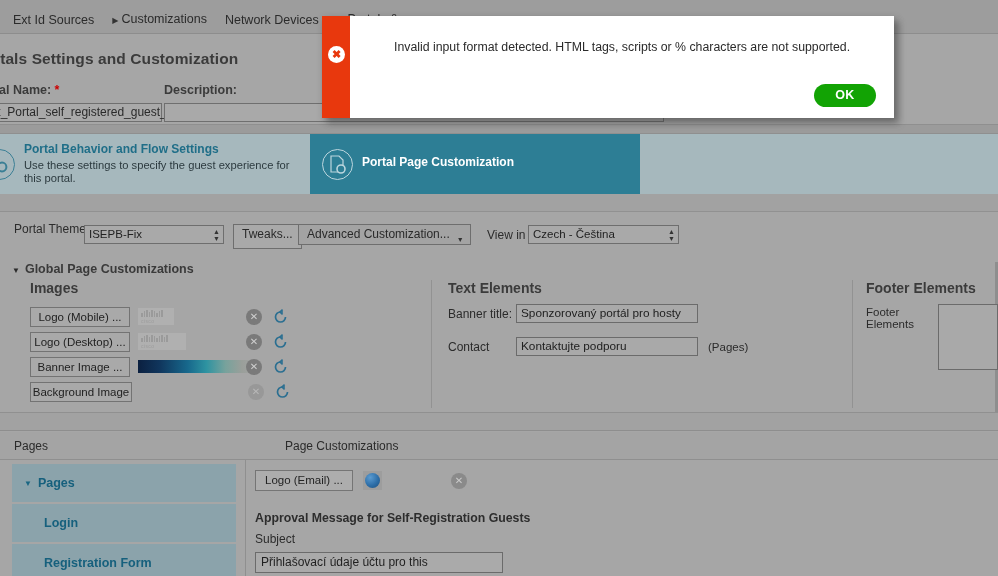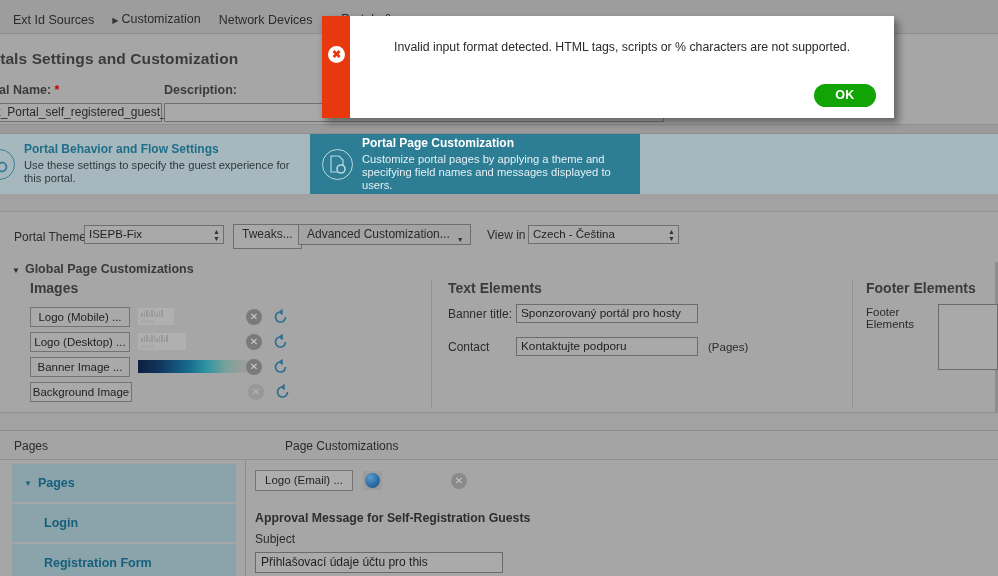--- a/index.html
+++ b/index.html
@@ -310,21 +310,21 @@
 <body>
 
 <div id="page">
 
   <div class="topnav">
     <div class="topnav-items">
       <div class="nav-item">
         <span>Ext Id Sources</span>
       </div>
       <div class="nav-item">
-        <span class="nav-caret-r">▶</span><span>Customization</span>
+        <span class="nav-caret-r">▶</span><span>Customizations</span>
       </div>
       <div class="nav-item">
         <span>Network Devices</span>
       </div>
       <div class="nav-item active">
         <span class="nav-caret-d">▼</span><span>Portals &amp;</span>
       </div>
     </div>
   </div>
 
@@ -362,29 +362,28 @@
     <div class="strip-card two">
       <div class="circ-icon">
         <svg width="22" height="22" viewBox="0 0 22 22">
           <path d="M4 2 h8 l4 4 v12 h-12 z" fill="none" stroke="#bcd6de" stroke-width="1.2"></path>
           <circle cx="14" cy="15" r="4" fill="#2d7e95" stroke="#bcd6de" stroke-width="1.6"></circle>
           <circle cx="14" cy="15" r="1.2" fill="#2d7e95"></circle>
         </svg>
       </div>
       <div class="strip-txt">
         <div class="strip-h">Portal Page Customization</div>
-        <div class="strip-p">Customize portal pages by applying a theme and specifying field names and messages displayed to users.</div>
       </div>
     </div>
   </div>
   <div class="strip-arrow"></div>
   <div class="strip-below"></div>
 
   <div class="toolbar">
-    <span class="tb-lbl" style="position:absolute;left:14px;top:8px">Portal Theme</span>
+    <span class="tb-lbl" style="position:absolute;left:14px;top:0">Portal Theme</span>
     <span class="select" style="position:absolute;left:84px;top:3px;width:140px">
       <span>ISEPB-Fix</span>
       <span class="spin">▲<br>▼</span>
     </span>
     <span class="btn-plain" style="position:absolute;left:233px;top:2px">Tweaks...</span>
     <span class="btn-drop" style="position:absolute;left:298px;top:2px">Advanced Customization...</span>
     <span class="tb-lbl" style="position:absolute;left:487px;top:6px">View in</span>
     <span class="select" style="position:absolute;left:528px;top:3px;width:151px">
       <span>Czech - Čeština</span>
       <span class="spin">▲<br>▼</span>

